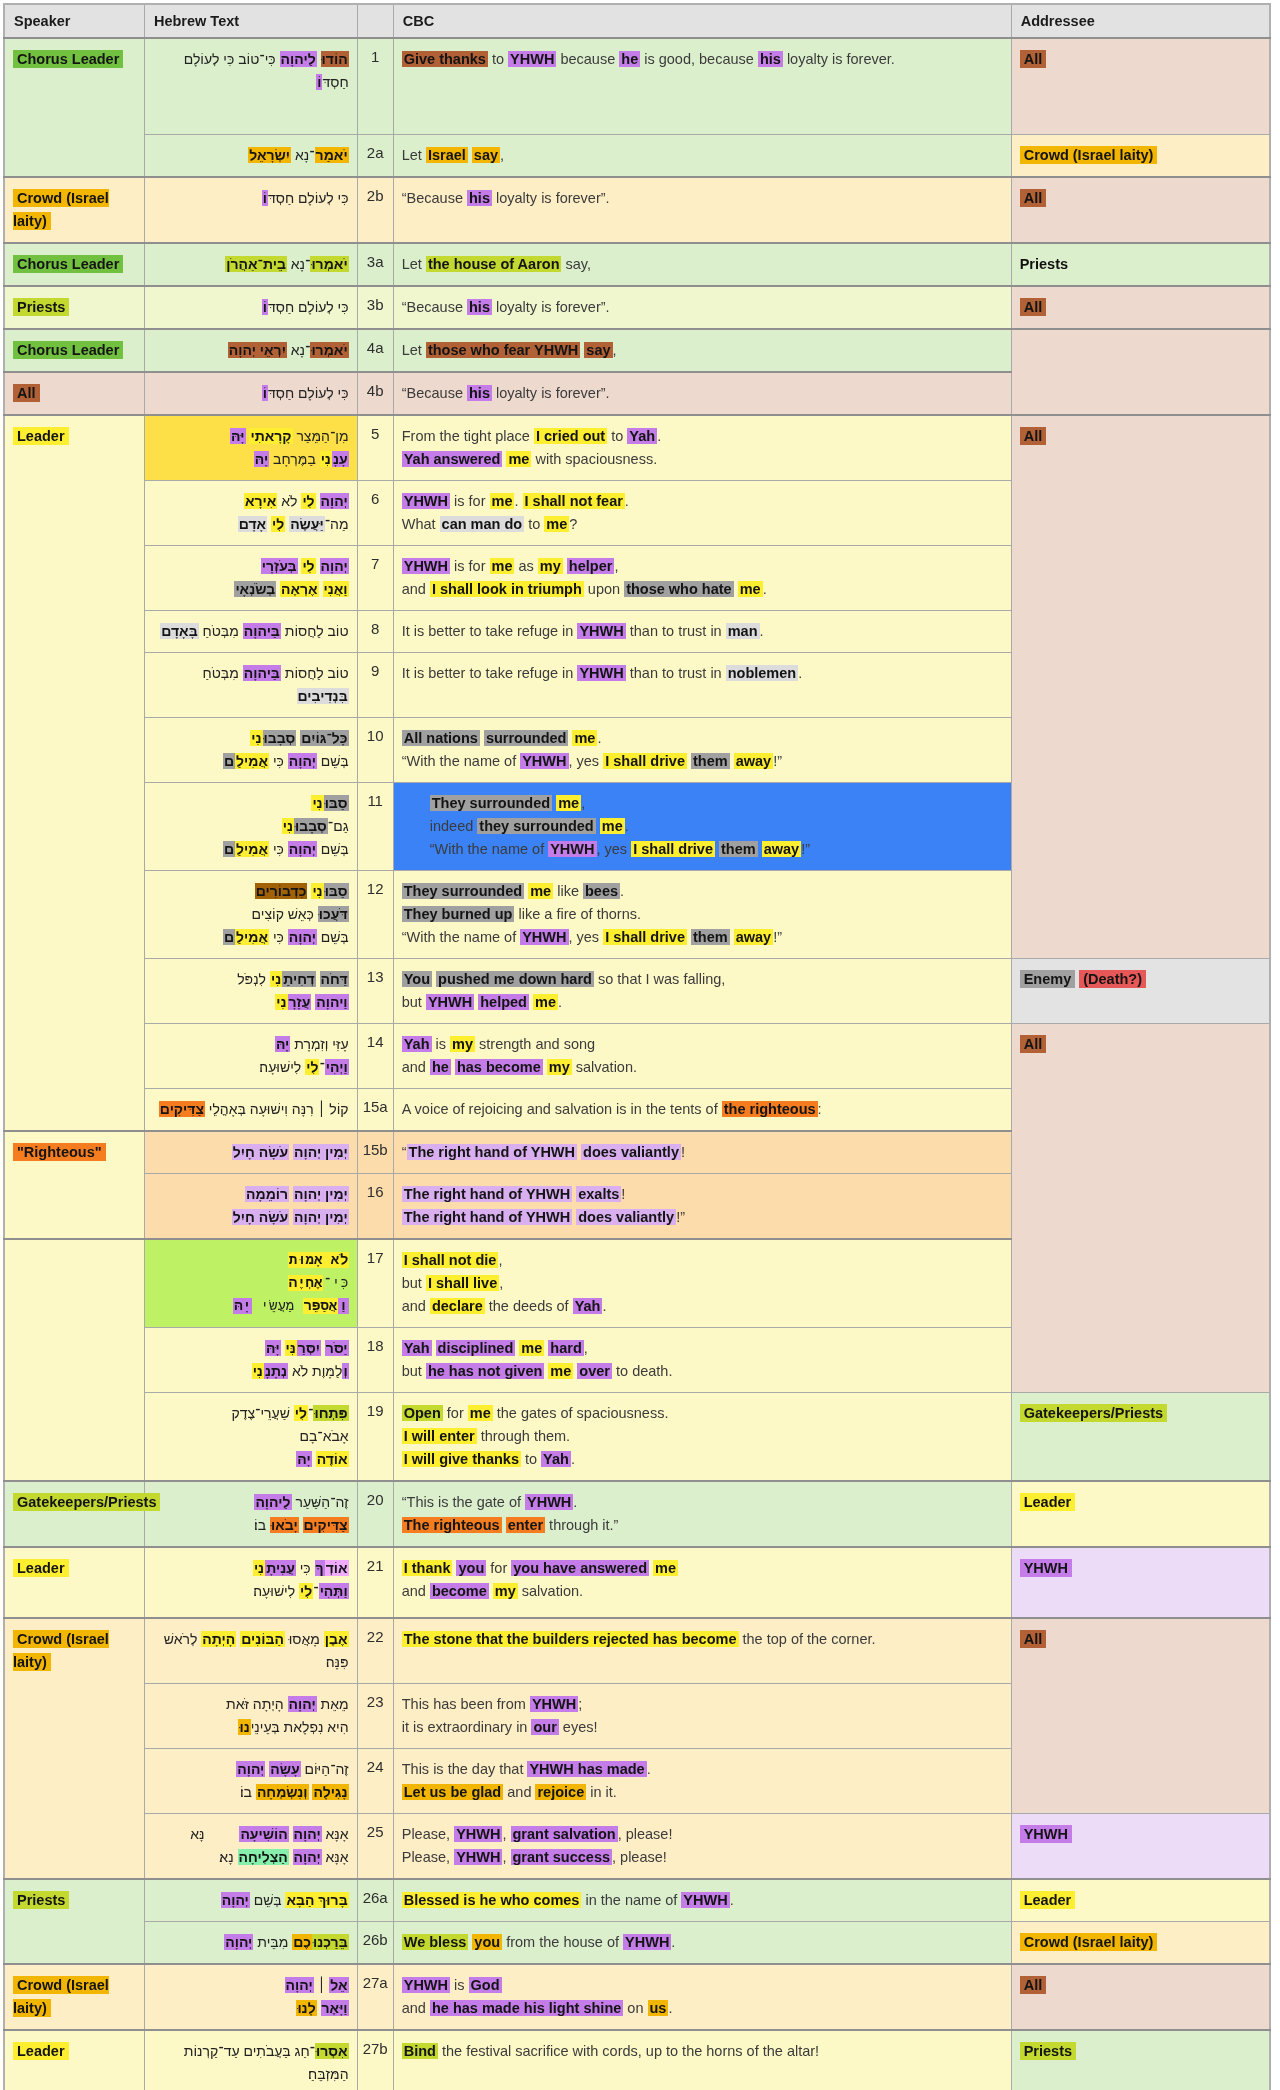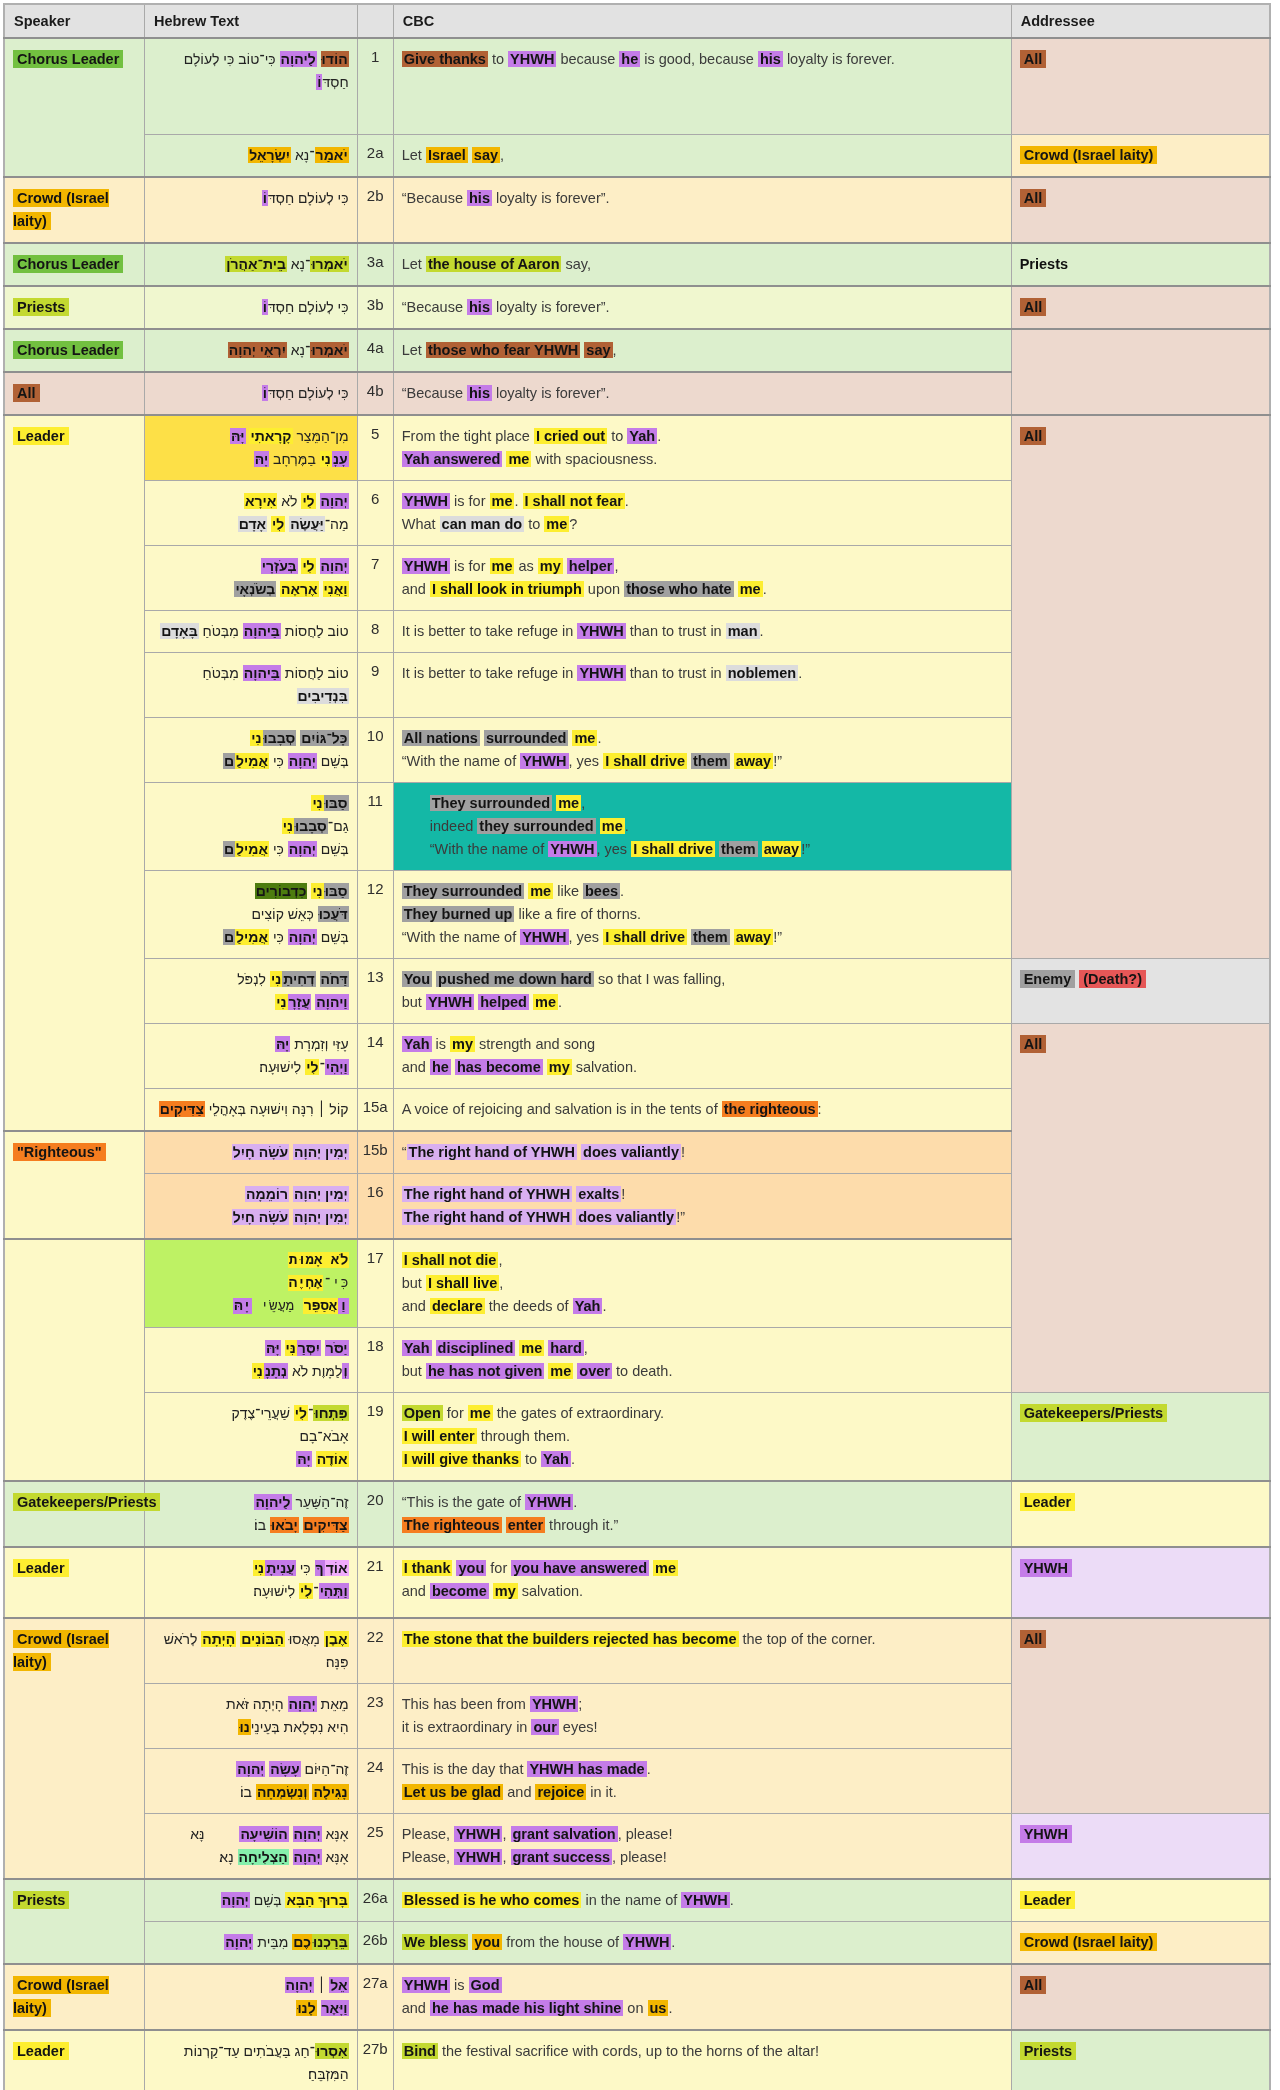--- a/index.html
+++ b/index.html
@@ -181,29 +181,29 @@
             <div class="ln"><span>“With the name of </span><span class="hl" style="background: rgb(196, 124, 232);">YHWH</span><span>, yes </span><span class="hl" style="background: rgb(253, 238, 48);">I shall drive</span><span> </span><span class="hl" style="background: rgb(160, 160, 160);">them</span><span> </span><span class="hl" style="background: rgb(253, 238, 48);">away</span><span>!”</span></div>
           </td>
         </tr>
         <tr>
           <td class="hebrew" dir="rtl" style="background: rgb(253, 249, 199);">
             <div class="ln"><span class="hl" style="background: rgb(160, 160, 160);">סַבּוּ</span><span class="hl" style="background: rgb(253, 238, 48);">נִי</span></div>
             <div class="ln"><span>גַם־</span><span class="hl" style="background: rgb(160, 160, 160);">סְבָבוּ</span><span class="hl" style="background: rgb(253, 238, 48);">נִי</span></div>
             <div class="ln"><span>בְּשֵׁם </span><span class="hl" style="background: rgb(196, 124, 232);">יְהוָה</span><span> כִּי </span><span class="hl" style="background: rgb(253, 238, 48);">אֲמִילַ</span><span class="hl" style="background: rgb(160, 160, 160);">ם</span><span>׃</span></div>
           </td>
           <td class="num" style="background: rgb(253, 249, 199);">11</td>
-          <td class="cbc" style="background: #14b8a6; padding-left: 36px;">
+          <td class="cbc" style="background: #3b82f6; padding-left: 36px;">
             <div class="ln"><span class="hl" style="background: rgb(160, 160, 160);">They surrounded</span><span> </span><span class="hl" style="background: rgb(253, 238, 48);">me</span><span>,</span></div>
             <div class="ln"><span>indeed </span><span class="hl" style="background: rgb(160, 160, 160);">they surrounded</span><span> </span><span class="hl" style="background: rgb(253, 238, 48);">me</span><span>.</span></div>
             <div class="ln"><span>“With the name of </span><span class="hl" style="background: rgb(196, 124, 232);">YHWH</span><span>, yes </span><span class="hl" style="background: rgb(253, 238, 48);">I shall drive</span><span> </span><span class="hl" style="background: rgb(160, 160, 160);">them</span><span> </span><span class="hl" style="background: rgb(253, 238, 48);">away</span><span>!”</span></div>
           </td>
         </tr>
         <tr>
           <td class="hebrew" dir="rtl" style="background: rgb(253, 249, 199);">
-            <div class="ln"><span class="hl" style="background: rgb(160, 160, 160);">סַבּוּ</span><span class="hl" style="background: rgb(253, 238, 48);">נִי</span><span> </span><span class="hl" style="background: #4d7c0f;">כִדְבוֹרִים</span></div>
+            <div class="ln"><span class="hl" style="background: rgb(160, 160, 160);">סַבּוּ</span><span class="hl" style="background: rgb(253, 238, 48);">נִי</span><span> </span><span class="hl" style="background: #a16207;">כִדְבוֹרִים</span></div>
             <div class="ln"><span class="hl" style="background: rgb(160, 160, 160);">דֹּעֲכוּ</span><span> כְּאֵשׁ קוֹצִים</span></div>
             <div class="ln"><span>בְּשֵׁם </span><span class="hl" style="background: rgb(196, 124, 232);">יְהוָה</span><span> כִּי </span><span class="hl" style="background: rgb(253, 238, 48);">אֲמִילַ</span><span class="hl" style="background: rgb(160, 160, 160);">ם</span><span>׃</span></div>
           </td>
           <td class="num" style="background: rgb(253, 249, 199);">12</td>
           <td class="cbc" style="background: rgb(253, 249, 199);">
             <div class="ln"><span class="hl" style="background: rgb(160, 160, 160);">They surrounded</span><span> </span><span class="hl" style="background: rgb(253, 238, 48);">me</span><span> like </span><span class="hl" style="background: rgb(160, 160, 160);">bees</span><span>.</span></div>
             <div class="ln"><span class="hl" style="background: rgb(160, 160, 160);">They burned up</span><span> like a fire of thorns.</span></div>
             <div class="ln"><span>“With the name of </span><span class="hl" style="background: rgb(196, 124, 232);">YHWH</span><span>, yes </span><span class="hl" style="background: rgb(253, 238, 48);">I shall drive</span><span> </span><span class="hl" style="background: rgb(160, 160, 160);">them</span><span> </span><span class="hl" style="background: rgb(253, 238, 48);">away</span><span>!”</span></div>
           </td>
         </tr>
@@ -287,21 +287,21 @@
           </td>
         </tr>
         <tr>
           <td class="hebrew" dir="rtl" style="background: rgb(253, 249, 199);">
             <div class="ln"><span class="hl" style="background: rgb(195, 217, 48);">פִּתְחוּ</span><span>־</span><span class="hl" style="background: rgb(253, 238, 48);">לִי</span><span> שַׁעֲרֵי־צֶדֶק</span></div>
             <div class="ln"><span>אָבֹא־בָם</span></div>
             <div class="ln"><span class="hl" style="background: rgb(253, 238, 48);">אוֹדֶה</span><span> </span><span class="hl" style="background: rgb(196, 124, 232);">יָהּ</span><span>׃</span></div>
           </td>
           <td class="num" style="background: rgb(253, 249, 199);">19</td>
           <td class="cbc" style="background: rgb(253, 249, 199);">
-            <div class="ln"><span class="hl" style="background: rgb(195, 217, 48);">Open</span><span> for </span><span class="hl" style="background: rgb(253, 238, 48);">me</span><span> the gates of extraordinary.</span></div>
+            <div class="ln"><span class="hl" style="background: rgb(195, 217, 48);">Open</span><span> for </span><span class="hl" style="background: rgb(253, 238, 48);">me</span><span> the gates of spaciousness.</span></div>
             <div class="ln"><span class="hl" style="background: rgb(253, 238, 48);">I will enter</span><span> through them.</span></div>
             <div class="ln"><span class="hl" style="background: rgb(253, 238, 48);">I will give thanks</span><span> to </span><span class="hl" style="background: rgb(196, 124, 232);">Yah</span><span>.</span></div>
           </td>
           <td class="addr" rowspan="1" style="background: rgb(220, 239, 205);"><span class="hl" style="background: rgb(195, 217, 48);">Gatekeepers/Priests</span></td>
         </tr>
         <tr class="grp">
           <td class="speaker" rowspan="1" style="background: rgb(220, 239, 205);"><span class="hl" style="background: rgb(195, 217, 48);">Gatekeepers/Priests</span></td>
           <td class="hebrew" dir="rtl" style="background: rgb(220, 239, 205);">
             <div class="ln"><span>זֶה־הַשַּׁעַר </span><span class="hl" style="background: rgb(196, 124, 232);">לַיהוָה</span></div>
             <div class="ln"><span class="hl" style="background: rgb(245, 125, 31);">צַדִּיקִים</span><span> </span><span class="hl" style="background: rgb(245, 125, 31);">יָבֹאוּ</span><span> בוֹ׃</span></div>

